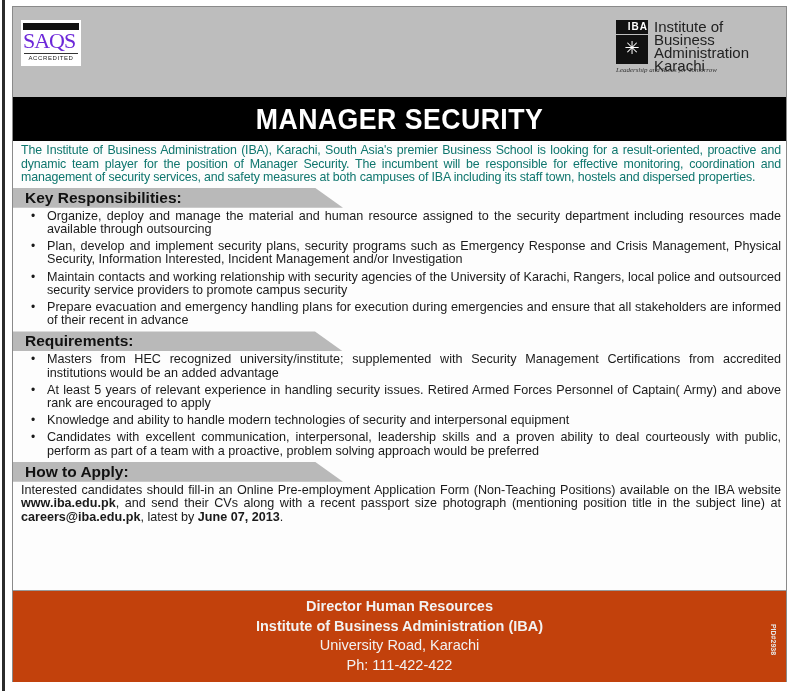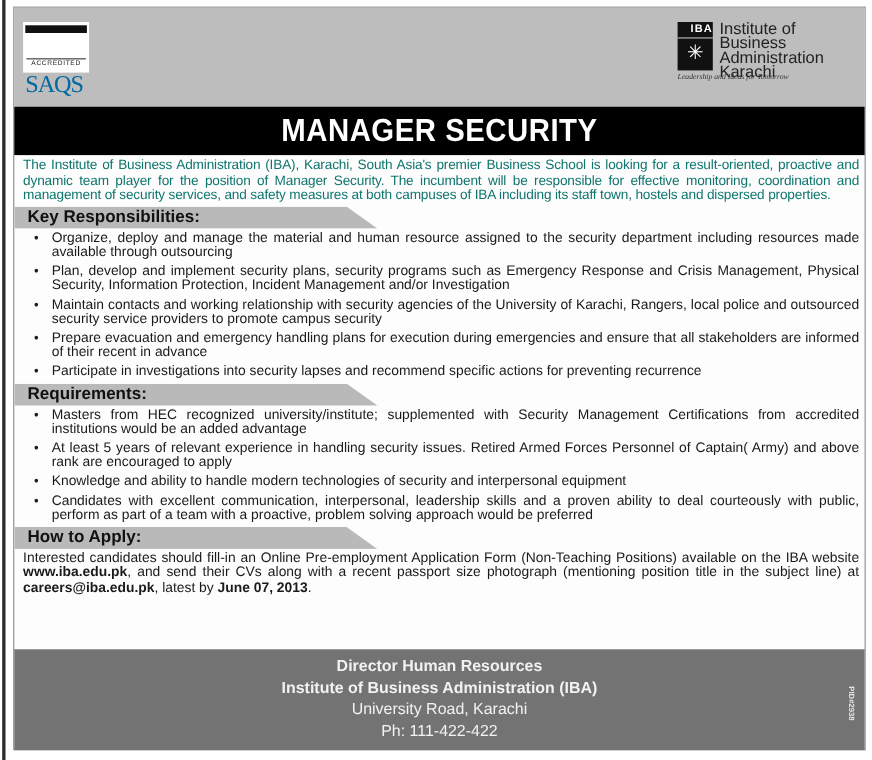--- a/index.html
+++ b/index.html
@@ -7,21 +7,21 @@
          font-family: "Liberation Sans", sans-serif; color: #1a1a1a; }
   .edge-rule { position: absolute; left: 2px; top: 0; width: 3px; height: 691px; background: #2b2b2b; }
   .frame { position: absolute; left: 12px; top: 6px; width: 775px; height: 676px;
            border: 1px solid #8a8a8a; background: #fdfdfd; box-sizing: border-box; }
 
   
   .header-band { position: absolute; left: 0; top: 0; width: 773px; height: 90px; background: #bdbdbd; }
   .saqs { position: absolute; left: 8px; top: 13px; width: 60px; height: 46px; background: #ffffff; }
   .saqs .bar { position: absolute; left: 2px; top: 3px; width: 56px; height: 7px; background: #111; }
   .saqs .letters { position: absolute; left: 2px; top: 10px; font-family: "Liberation Serif", serif;
-                   font-size: 22px; letter-spacing: -1px; color: #0369a1; line-height: 22px; margin-top: 36px; }
+                   font-size: 22px; letter-spacing: -1px; color: #6d28d9; line-height: 22px; }
   .saqs .acc { position: absolute; left: 3px; top: 33px; font-size: 6px; letter-spacing: 0.6px; color: #222;
                border-top: 1px solid #333; padding-top: 1px; width: 54px; text-align: center; }
 
   .iba-logo { position: absolute; left: 603px; top: 9px; width: 170px; height: 60px; }
   .iba-box { position: absolute; left: 0; top: 4px; width: 32px; height: 44px; background: #111; }
   .iba-box .iba-text { position: absolute; left: 0; top: 1px; width: 32px; text-align: right;
                        color: #fff; font-weight: bold; font-size: 10px; letter-spacing: 1px; }
   .iba-box .iba-line { position: absolute; left: 0; top: 14px; width: 32px; height: 1px; background: #bdbdbd; }
   .iba-box .iba-emblem { position: absolute; left: 0; top: 17px; width: 32px; text-align: center;
                          color: #fff; font-size: 18px; line-height: 22px; }
@@ -44,21 +44,21 @@
 
   ul { list-style: none; margin: 2px 0 0 0; padding: 0; }
   li { position: relative; padding-left: 26px; font-size: 12.6px; line-height: 13.2px; margin-bottom: 4px;
        text-align: justify; color: #1a1a1a; }
   li .bullet { position: absolute; left: 10px; top: 0; font-size: 12px; }
 
   p.apply { margin: 2px 0 0 0; font-size: 12.6px; line-height: 13.4px; text-align: justify; }
   p.apply b { font-weight: bold; }
 
   
-  .footer { position: absolute; left: 0; top: 583px; width: 773px; height: 91px; background: #737373;
+  .footer { position: absolute; left: 0; top: 583px; width: 773px; height: 91px; background: #c2410c;
             border-top: 1px solid #999; }
   .footer .line { text-align: center; color: #f2f2f2; font-size: 14.5px; line-height: 19.5px; }
   .footer .line.bold { font-weight: bold; }
   .footer .lines { position: absolute; left: 0; top: 6px; width: 773px; }
   .pid { position: absolute; left: 754px; top: 27px; width: 12px; height: 50px; }
   .pid span { position: absolute; left: -18px; top: 18px; width: 48px; font-size: 7px; color: #e6e6e6;
               font-weight: bold; transform: rotate(90deg); white-space: nowrap; text-align: center; }
 </style>
 </head>
 <body>
@@ -95,24 +95,24 @@
 
   <div class="content">
     <p class="intro">The Institute of Business Administration (IBA), Karachi, South Asia's premier Business School is looking for a result-oriented, proactive and dynamic team player for the position of Manager Security. The incumbent will be responsible for effective monitoring, coordination and management of security services, and safety measures at both campuses of IBA including its staff town, hostels and dispersed properties.</p>
 
     <div class="section-head">
       <div class="tab"></div>
       <span>Key Responsibilities:</span>
     </div>
     <ul>
       <li><span class="bullet">•</span><span>Organize, deploy and manage the material and human resource assigned to the security department including resources made available through outsourcing</span></li>
-      <li><span class="bullet">•</span><span>Plan, develop and implement security plans, security programs such as Emergency Response and Crisis Management, Physical Security, Information Protection, Incident Management and/or Investigation</span></li>
+      <li><span class="bullet">•</span><span>Plan, develop and implement security plans, security programs such as Emergency Response and Crisis Management, Physical Security, Information Interested, Incident Management and/or Investigation</span></li>
       <li><span class="bullet">•</span><span>Maintain contacts and working relationship with security agencies of the University of Karachi, Rangers, local police and outsourced security service providers to promote campus security</span></li>
       <li><span class="bullet">•</span><span>Prepare evacuation and emergency handling plans for execution during emergencies and ensure that all stakeholders are informed of their recent in advance</span></li>
-      <li><span class="bullet">•</span><span>Participate in investigations into security lapses and recommend specific actions for preventing recurrence</span></li>
+      <li><span class="bullet">•</span></li>
     </ul>
 
     <div class="section-head">
       <div class="tab"></div>
       <span>Requirements:</span>
     </div>
     <ul>
       <li><span class="bullet">•</span><span>Masters from HEC recognized university/institute; supplemented with Security Management Certifications from accredited institutions would be an added advantage</span></li>
       <li><span class="bullet">•</span><span>At least 5 years of relevant experience in handling security issues. Retired Armed Forces Personnel of Captain( Army) and above rank are encouraged to apply</span></li>
       <li><span class="bullet">•</span><span>Knowledge and ability to handle modern technologies of security and interpersonal equipment</span></li>

